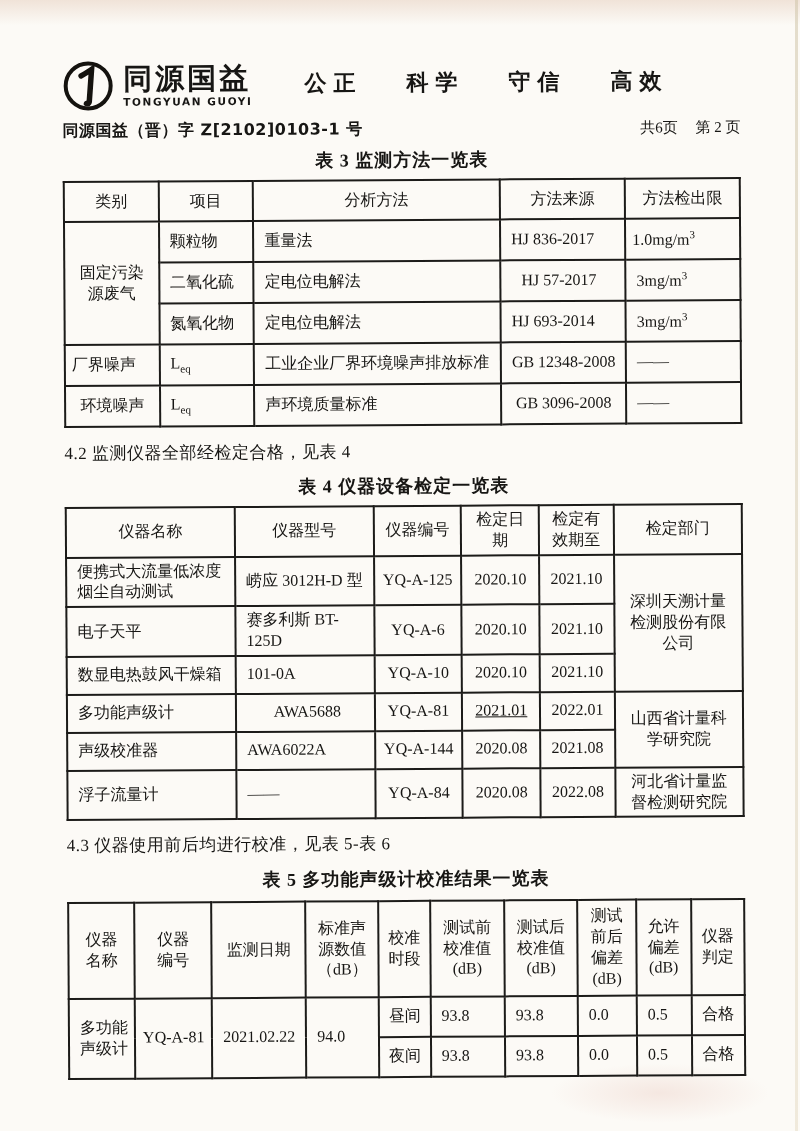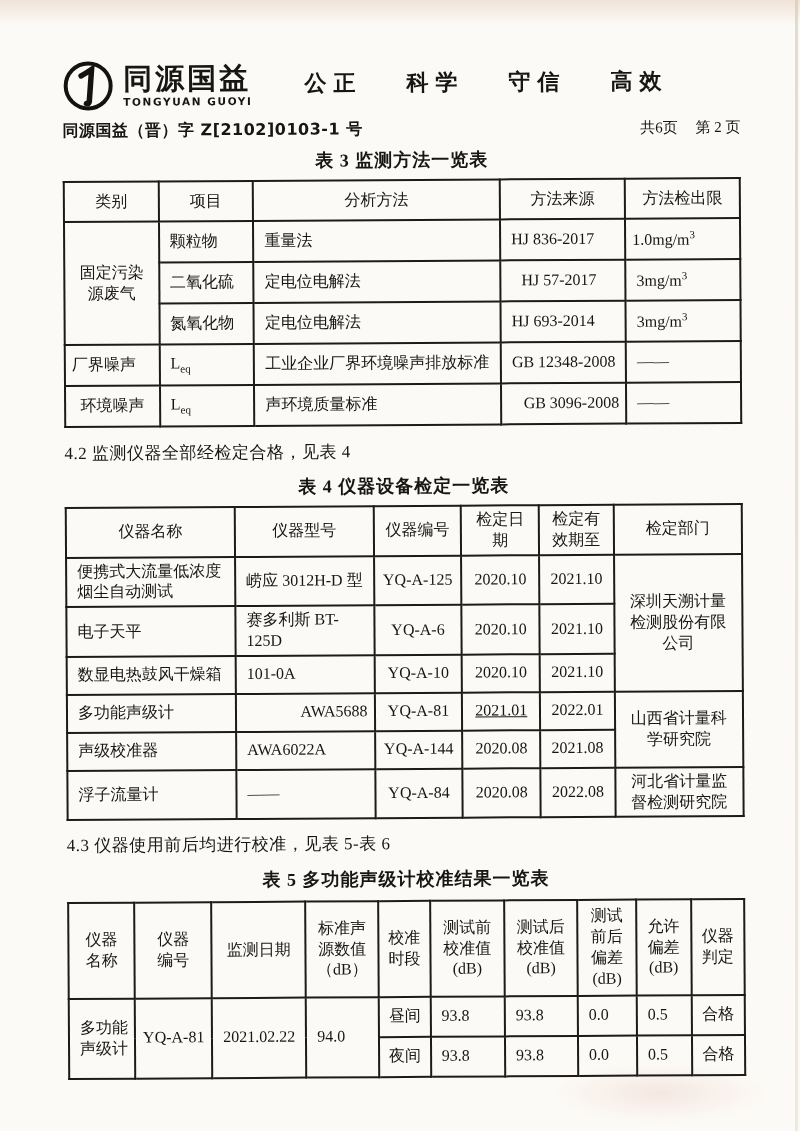--- a/index.html
+++ b/index.html
@@ -142,21 +142,21 @@
           <td style="text-align: left;">厂界噪声</td>
           <td style="text-align: left; padding-left: 10px;">L<sub>eq</sub></td>
           <td style="text-align: left; padding-left: 10px;">工业企业厂界环境噪声排放标准</td>
           <td style="text-align: left; padding-left: 10px;">GB 12348-2008</td>
           <td style="text-align: left; padding-left: 10px;">——</td>
         </tr>
         <tr>
           <td style="text-align: center;">环境噪声</td>
           <td style="text-align: left; padding-left: 10px;">L<sub>eq</sub></td>
           <td style="text-align: left; padding-left: 10px;">声环境质量标准</td>
-          <td style="text-align: right; ">GB 3096-2008</td>
+          <td style="text-align: center; ">GB 3096-2008</td>
           <td style="text-align: left; padding-left: 10px;">——</td>
         </tr>
       </tbody>
     </table>
 
   <div class="section-line s42">4.2 监测仪器全部经检定合格，见表 4</div>
 
   <div class="table-title t4-title">表 4  仪器设备检定一览表</div>
   <table class="t4">
       <colgroup>
@@ -195,21 +195,21 @@
         </tr>
         <tr>
           <td style="text-align: left; padding-left: 10px;">数显电热鼓风干燥箱</td>
           <td style="text-align: left; padding-left: 10px;">101-0A</td>
           <td style="text-align: center;">YQ-A-10</td>
           <td style="text-align: center;">2020.10</td>
           <td style="text-align: center;">2021.10</td>
         </tr>
         <tr>
           <td style="text-align: left; padding-left: 10px;">多功能声级计</td>
-          <td style="text-align: right; padding-left: 10px;">AWA5688</td>
+          <td style="text-align: center; padding-left: 10px;">AWA5688</td>
           <td style="text-align: center;">YQ-A-81</td>
           <td style="text-align: center; text-decoration: underline;">2021.01</td>
           <td style="text-align: center;">2022.01</td>
           <td rowspan="2" style="text-align: center;">山西省计量科<br>学研究院</td>
         </tr>
         <tr>
           <td style="text-align: left; padding-left: 10px;">声级校准器</td>
           <td style="text-align: left; padding-left: 10px;">AWA6022A</td>
           <td style="text-align: center;">YQ-A-144</td>
           <td style="text-align: center;">2020.08</td>

